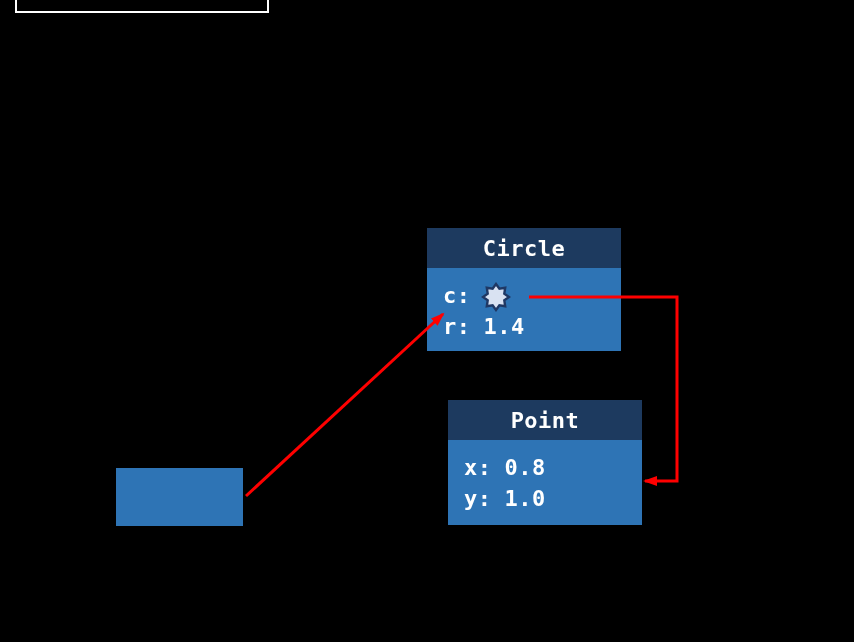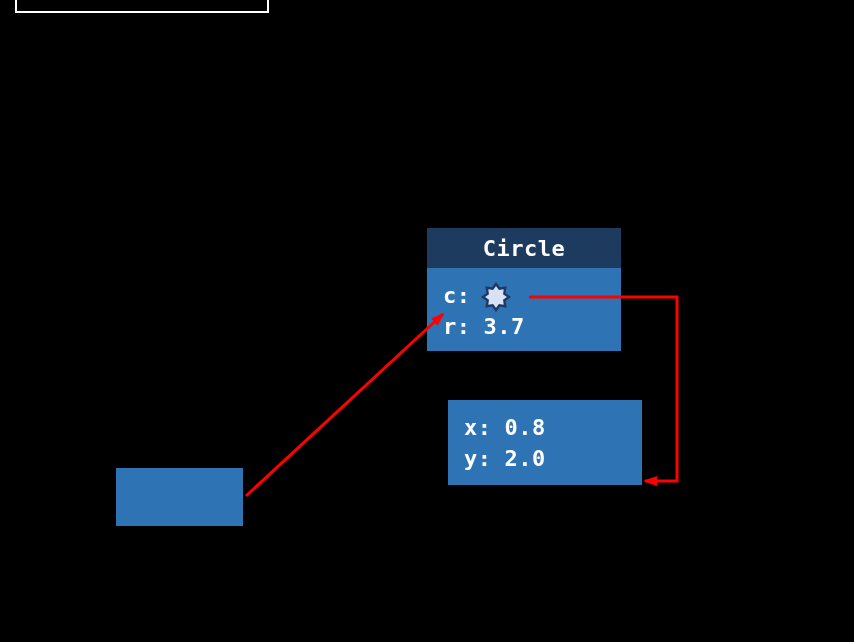--- a/index.html
+++ b/index.html
@@ -95,34 +95,37 @@
     </div>
     <div class="obj-body">
       <div class="field-row">
         <span class="field-label">c:</span>
         <svg class="star" width="30" height="30" viewBox="0 0 30 30">
           <polygon points="15,2 18.4,6.7 24.2,5.8 23.3,11.6 28,15 23.3,18.4 24.2,24.2 18.4,23.3 15,28 11.6,23.3 5.8,24.2 6.7,18.4 2,15 6.7,11.6 5.8,5.8 11.6,6.7"></polygon>
         </svg>
       </div>
       <div class="field-row">
         <span class="field-label">r:</span>
-        <span class="field-value">3.7</span>
+        <span class="field-value">1.4</span>
       </div>
     </div>
   </div>
 
   <div class="obj-box point-box">
+    <div class="obj-header">
+      <span class="obj-title">Point</span>
+    </div>
     <div class="obj-body">
       <div class="field-row">
         <span class="field-label">x:</span>
         <span class="field-value">0.8</span>
       </div>
       <div class="field-row">
         <span class="field-label">y:</span>
-        <span class="field-value">2.0</span>
+        <span class="field-value">1.0</span>
       </div>
     </div>
   </div>
 
   <div class="var-box"></div>
 
   <svg class="overlay" width="854" height="642" viewBox="0 0 854 642">
     <defs>
       <marker id="ah" markerUnits="userSpaceOnUse" markerWidth="15" markerHeight="11" refX="12" refY="5" orient="auto">
         <path class="arrowhead" d="M0,0 L14,5 L0,10 Z"></path>

